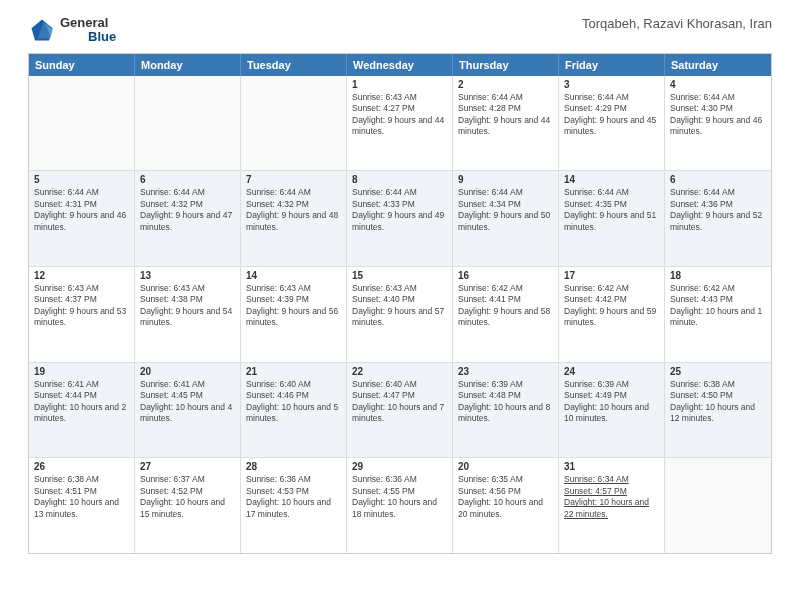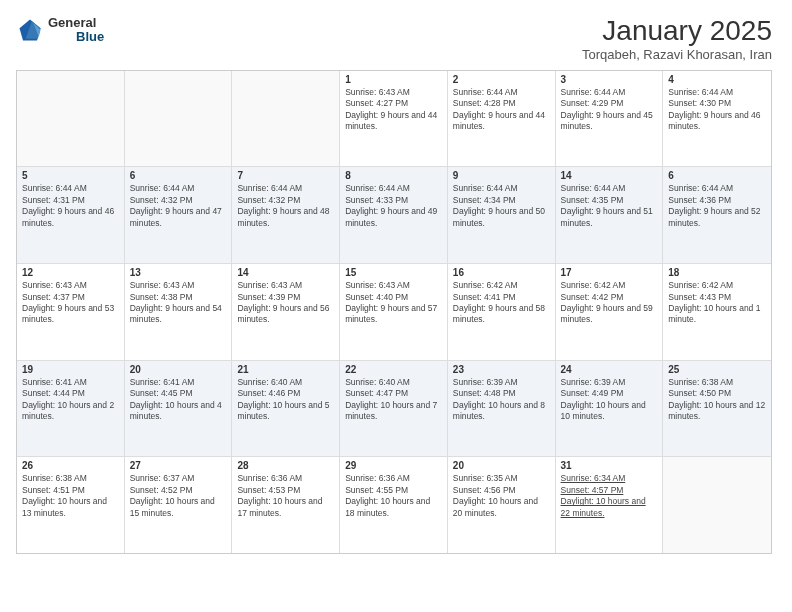--- a/index.html
+++ b/index.html
@@ -6,21 +6,21 @@
     body {
       font-family: Arial, sans-serif;
       background: #fff;
       width: 792px;
       height: 612px;
       overflow: hidden;
     }
     .page {
       width: 792px;
       height: 564px;
-      padding: 16px 20px 10px 16px;
+      padding: 16px 20px 10px 28px;
       display: flex;
       flex-direction: column;
     }
     .header {
       display: flex;
       align-items: flex-start;
       justify-content: space-between;
       margin-bottom: 8px;
     }
     .logo {
@@ -119,26 +119,34 @@
         <polygon points="16,4 28,14 24,28 8,28 4,14" fill="#1a5fa8"></polygon>
         <polygon points="18,6 28,14 25,26 11,26" fill="#3878b4"></polygon>
         <polygon points="20,8 28,16 26,24" fill="#5a9fd4"></polygon>
       </svg>
       <div class="logo-text">
         <span class="logo-general">General</span>
         <span class="logo-blue">Blue</span>
       </div>
     </div>
     <div class="title-block">
-      <h1>January 2025</h1>
       <p>Torqabeh, Razavi Khorasan, Iran</p>
     </div>
   </div>
 
   <div class="calendar">
+    <div class="cal-header">
+    <div class="cal-header-cell">Sunday</div>
+        <div class="cal-header-cell">Monday</div>
+        <div class="cal-header-cell">Tuesday</div>
+        <div class="cal-header-cell">Wednesday</div>
+        <div class="cal-header-cell">Thursday</div>
+        <div class="cal-header-cell">Friday</div>
+        <div class="cal-header-cell">Saturday</div>
+      </div>
     <div class="cal-body">
     <div class="cal-row">
           <div class="cal-cell empty"></div>
           <div class="cal-cell empty"></div>
           <div class="cal-cell empty"></div>
           <div class="cal-cell">
             <div class="day-num">1</div>
             <div class="cell-detail" style="white-space: pre-line;">Sunrise: 6:43 AM
 Sunset: 4:27 PM
 Daylight: 9 hours and 44 minutes.</div>

